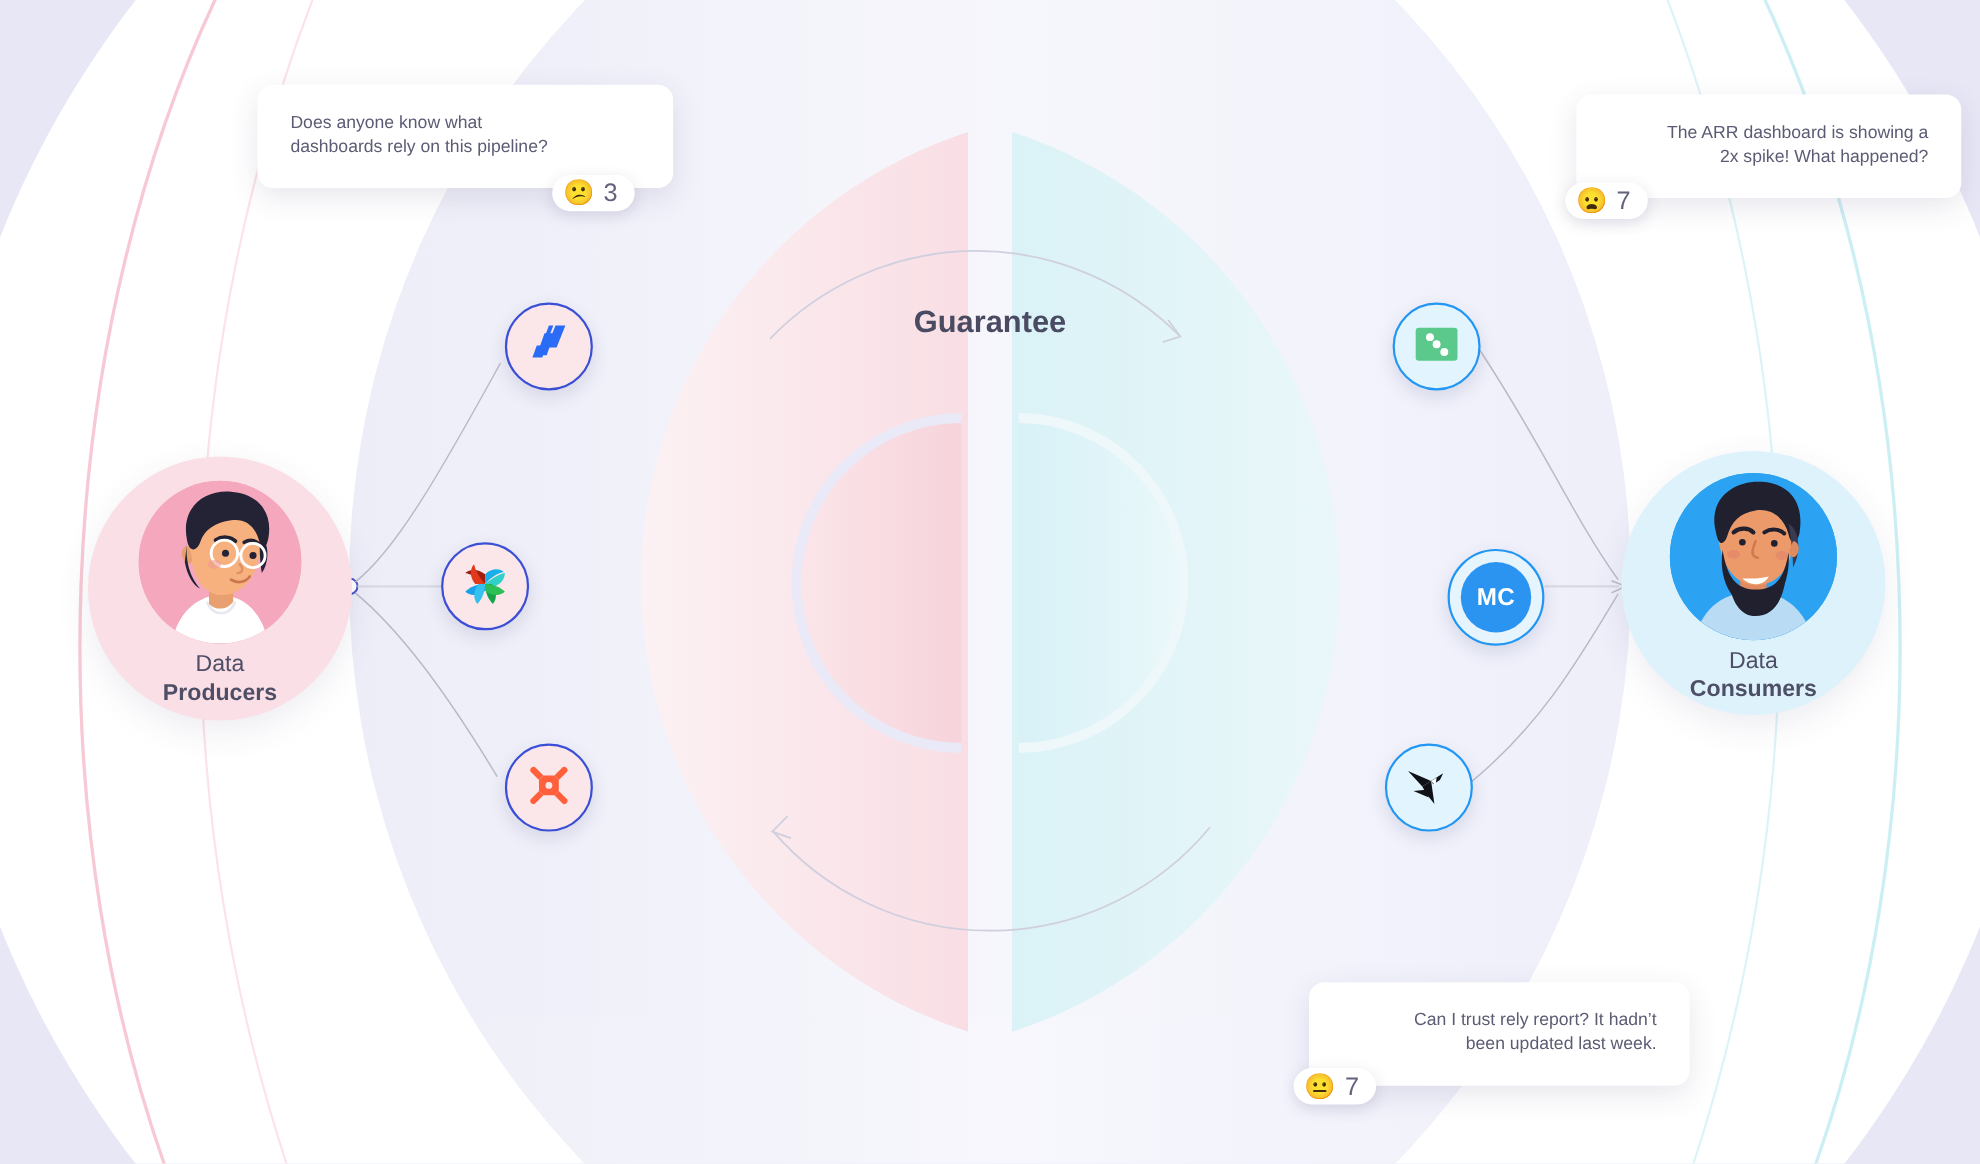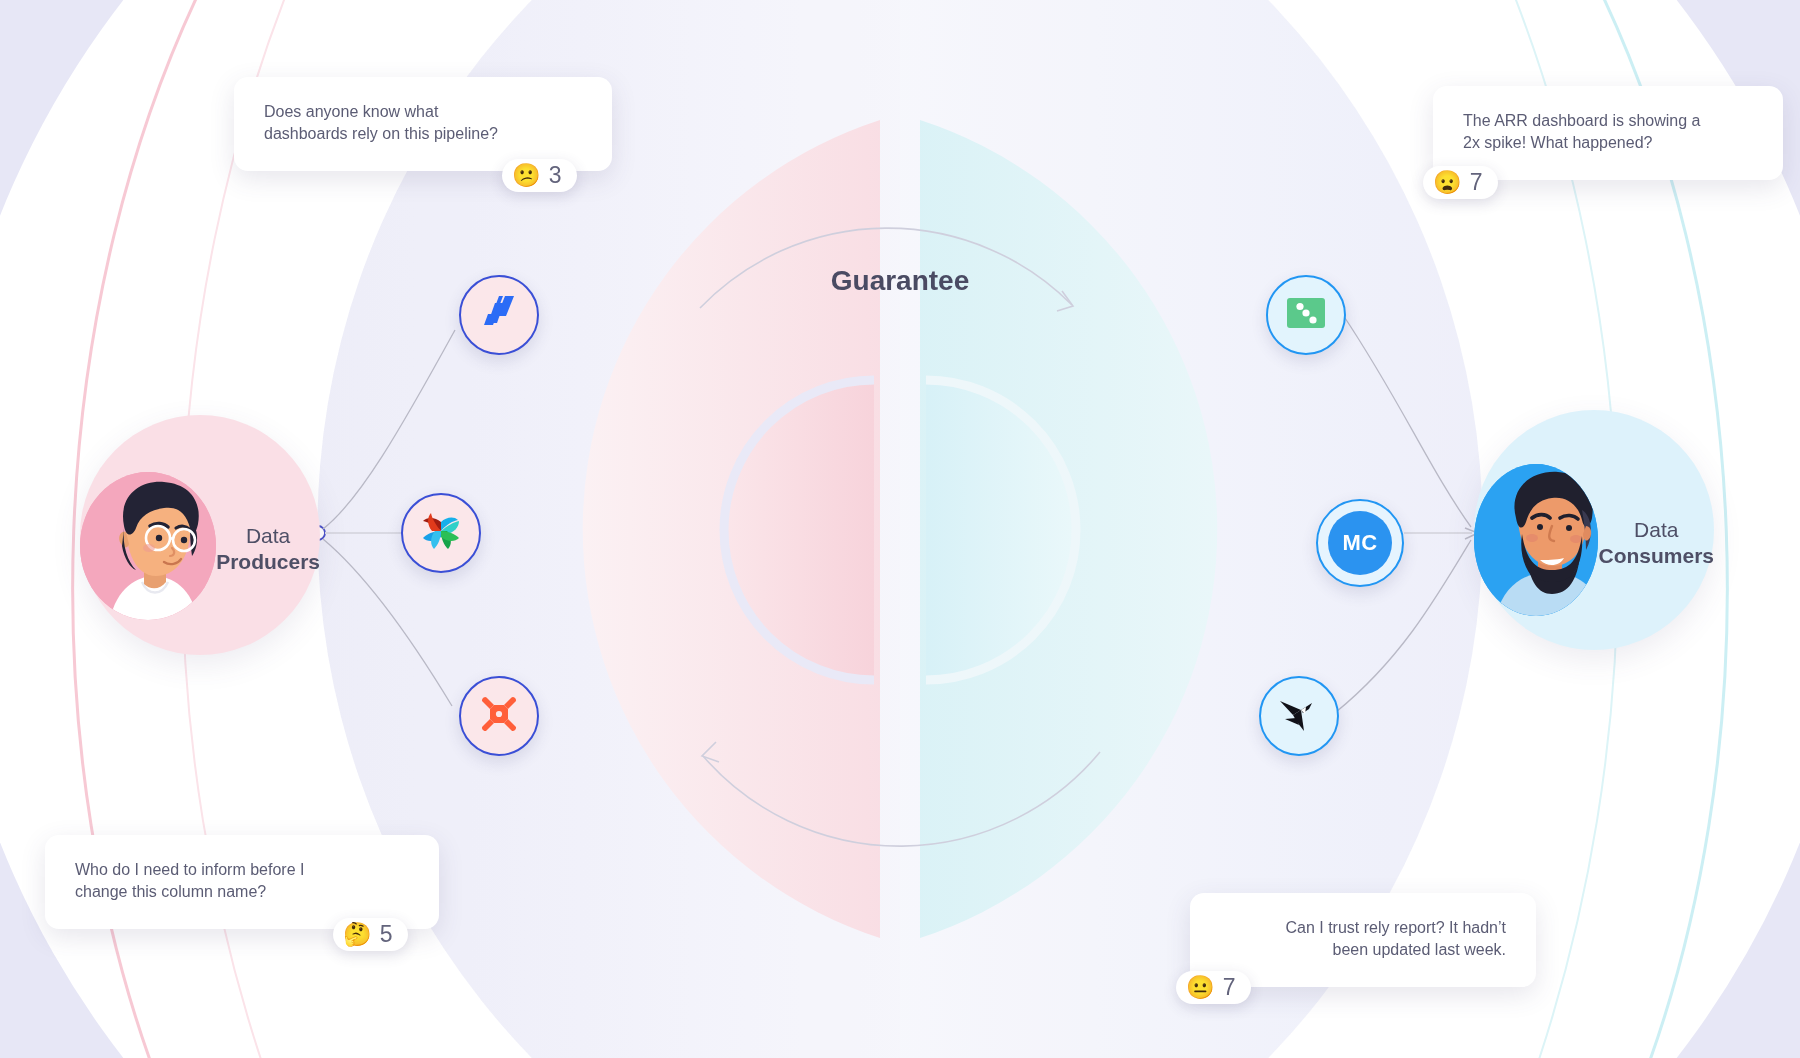--- a/index.html
+++ b/index.html
@@ -23,32 +23,32 @@
   
   .arc-label {
     position: absolute;
     text-align: center;
     line-height: 1.22;
     color: #5a5b72;
     pointer-events: none;
   }
   .arc-label .l1 { display: block; font-size: 27px; }
   .arc-label .l2 { display: block; font-size: 27px; }
-  .arc-top { top: 264px; left: 720px; width: 360px; }
+  .arc-top { top: 276px; left: 720px; width: 360px; }
   .arc-top .l1 { font-weight: 700; color: #4a4b63; font-size: 28px;}
   .arc-top .l2 { font-weight: 400; color: #6b6c82; }
   .arc-bot { top: 740px; left: 720px; width: 360px; }
   .arc-bot .l1 { font-weight: 400; color: #6b6c82; }
   .arc-bot .l2 { font-weight: 700; color: #4a4b63; font-size: 28px;}
 
   
   .persona {
     position: absolute;
     border-radius: 50%;
-    display: flex; 
+    display: flex; flex-direction: column;
     align-items: center; justify-content: flex-start;
     box-shadow: 0 10px 30px rgba(80,70,120,0.10);
   }
   .persona .avatar-ring {
     border-radius: 50%;
     overflow: hidden;
     display: block;
   }
   .persona .plabel {
     text-align: center;
@@ -121,21 +121,21 @@
     box-shadow: 0 4px 14px rgba(70,65,110,0.16);
   }
   .reaction .emo { font-size: 23px; line-height: 1; }
   .reaction .cnt { font-size: 23px; color: #63647c; line-height: 1; }
 
   #bubble-1 { left: 234px; top: 77px; width: 378px; }
   #bubble-1 .btext { text-align: left; }
   #bubble-1 .reaction { left: 268px; top: 82px; }
 
   #bubble-2 { left: 1433px; top: 86px; width: 350px; }
-  #bubble-2 .btext { text-align: left; }
+  #bubble-2 .btext { text-align: right; }
   #bubble-2 .reaction { left: -10px; top: 80px; }
 
   #bubble-3 { left: 45px; top: 835px; width: 394px; }
   #bubble-3 .btext { text-align: left; }
   #bubble-3 .reaction { left: 288px; top: 83px; }
 
   #bubble-4 { left: 1190px; top: 893px; width: 346px; }
   #bubble-4 .btext { text-align: right; }
   #bubble-4 .reaction { left: -14px; top: 78px; }
 </style>
@@ -382,28 +382,20 @@
 
   <div id="bubble-2" class="bubble">
     <div class="btext">The ARR dashboard is showing a
 2x spike! What happened?</div>
     <div class="reaction">
       <span class="emo">😦</span>
       <span class="cnt">7</span>
     </div>
   </div>
 
-  <div id="bubble-3" class="bubble">
-    <div class="btext">Who do I need to inform before I
-change this column name?</div>
-    <div class="reaction">
-      <span class="emo">🤔</span>
-      <span class="cnt">5</span>
-    </div>
-  </div>
 
   <div id="bubble-4" class="bubble">
     <div class="btext">Can I trust rely report? It hadn’t
 been updated last week.</div>
     <div class="reaction">
       <span class="emo">😐</span>
       <span class="cnt">7</span>
     </div>
   </div>
 

